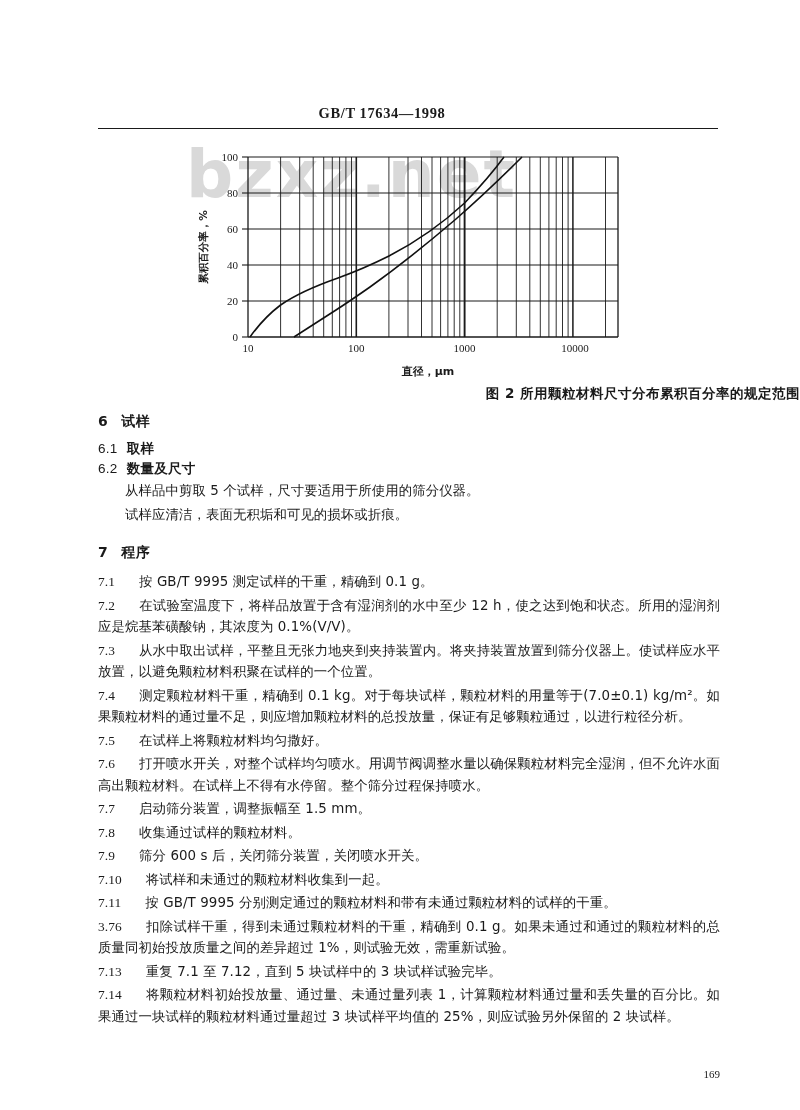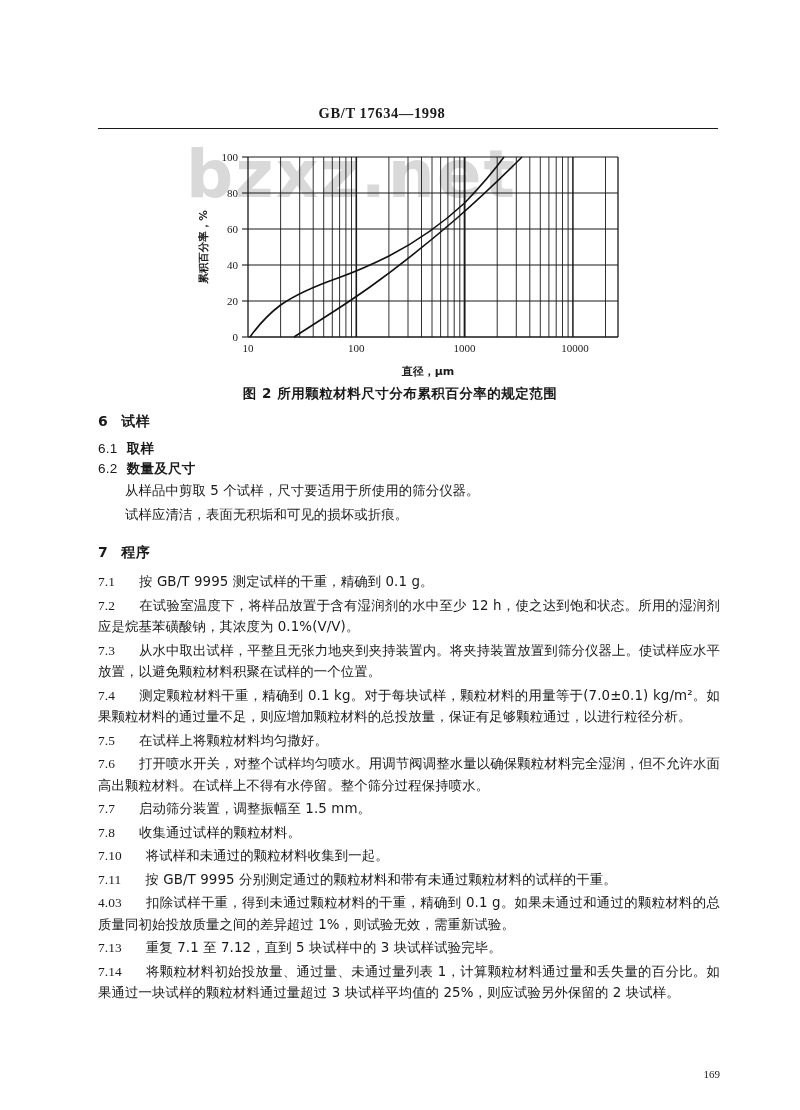--- a/index.html
+++ b/index.html
@@ -68,21 +68,21 @@
     width: 620px;
     height: 245px;
     z-index: 2;
   }
   .figure-svg { display: block; }
   .fig-caption {
     position: absolute;
     top: 385px;
     left: 0;
     width: 800px;
-    text-align: center;
+    text-align: right;
     font-size: 13.5px;
     font-family: "DejaVu Sans", "Liberation Sans", sans-serif;
     font-weight: bold;
     letter-spacing: 0.5px;
   }
 
   
   .content {
     position: absolute;
     top: 413px;
@@ -255,21 +255,22 @@
     </div>
 
     <p class="para"><span class="num">7.1</span><span>按 GB/T 9995 测定试样的干重，精确到 0.1 g。</span></p>
     <p class="para"><span class="num">7.2</span><span>在试验室温度下，将样品放置于含有湿润剂的水中至少 12 h，使之达到饱和状态。所用的湿润剂应是烷基苯磺酸钠，其浓度为 0.1%(V/V)。</span></p>
     <p class="para"><span class="num">7.3</span><span>从水中取出试样，平整且无张力地夹到夹持装置内。将夹持装置放置到筛分仪器上。使试样应水平放置，以避免颗粒材料积聚在试样的一个位置。</span></p>
     <p class="para"><span class="num">7.4</span><span>测定颗粒材料干重，精确到 0.1 kg。对于每块试样，颗粒材料的用量等于(7.0±0.1) kg/m²。如果颗粒材料的通过量不足，则应增加颗粒材料的总投放量，保证有足够颗粒通过，以进行粒径分析。</span></p>
     <p class="para"><span class="num">7.5</span><span>在试样上将颗粒材料均匀撒好。</span></p>
     <p class="para"><span class="num">7.6</span><span>打开喷水开关，对整个试样均匀喷水。用调节阀调整水量以确保颗粒材料完全湿润，但不允许水面高出颗粒材料。在试样上不得有水停留。整个筛分过程保持喷水。</span></p>
     <p class="para"><span class="num">7.7</span><span>启动筛分装置，调整振幅至 1.5 mm。</span></p>
     <p class="para"><span class="num">7.8</span><span>收集通过试样的颗粒材料。</span></p>
+    <p class="para"><span class="num">7.9</span><span>筛分 600 s 后，关闭筛分装置，关闭喷水开关。</span></p>
     <p class="para"><span class="num">7.10</span><span>将试样和未通过的颗粒材料收集到一起。</span></p>
     <p class="para"><span class="num">7.11</span><span>按 GB/T 9995 分别测定通过的颗粒材料和带有未通过颗粒材料的试样的干重。</span></p>
-    <p class="para"><span class="num">4.03</span><span>扣除试样干重，得到未通过颗粒材料的干重，精确到 0.1 g。如果未通过和通过的颗粒材料的总质量同初始投放质量之间的差异超过 1%，则试验无效，需重新试验。</span></p>
+    <p class="para"><span class="num">3.76</span><span>扣除试样干重，得到未通过颗粒材料的干重，精确到 0.1 g。如果未通过和通过的颗粒材料的总质量同初始投放质量之间的差异超过 1%，则试验无效，需重新试验。</span></p>
     <p class="para"><span class="num">7.13</span><span>重复 7.1 至 7.12，直到 5 块试样中的 3 块试样试验完毕。</span></p>
     <p class="para"><span class="num">7.14</span><span>将颗粒材料初始投放量、通过量、未通过量列表 1，计算颗粒材料通过量和丢失量的百分比。如果通过一块试样的颗粒材料通过量超过 3 块试样平均值的 25%，则应试验另外保留的 2 块试样。</span></p>
   </div>
 
   <div class="page-number">169</div>
 </div>
 
 </body></html>

